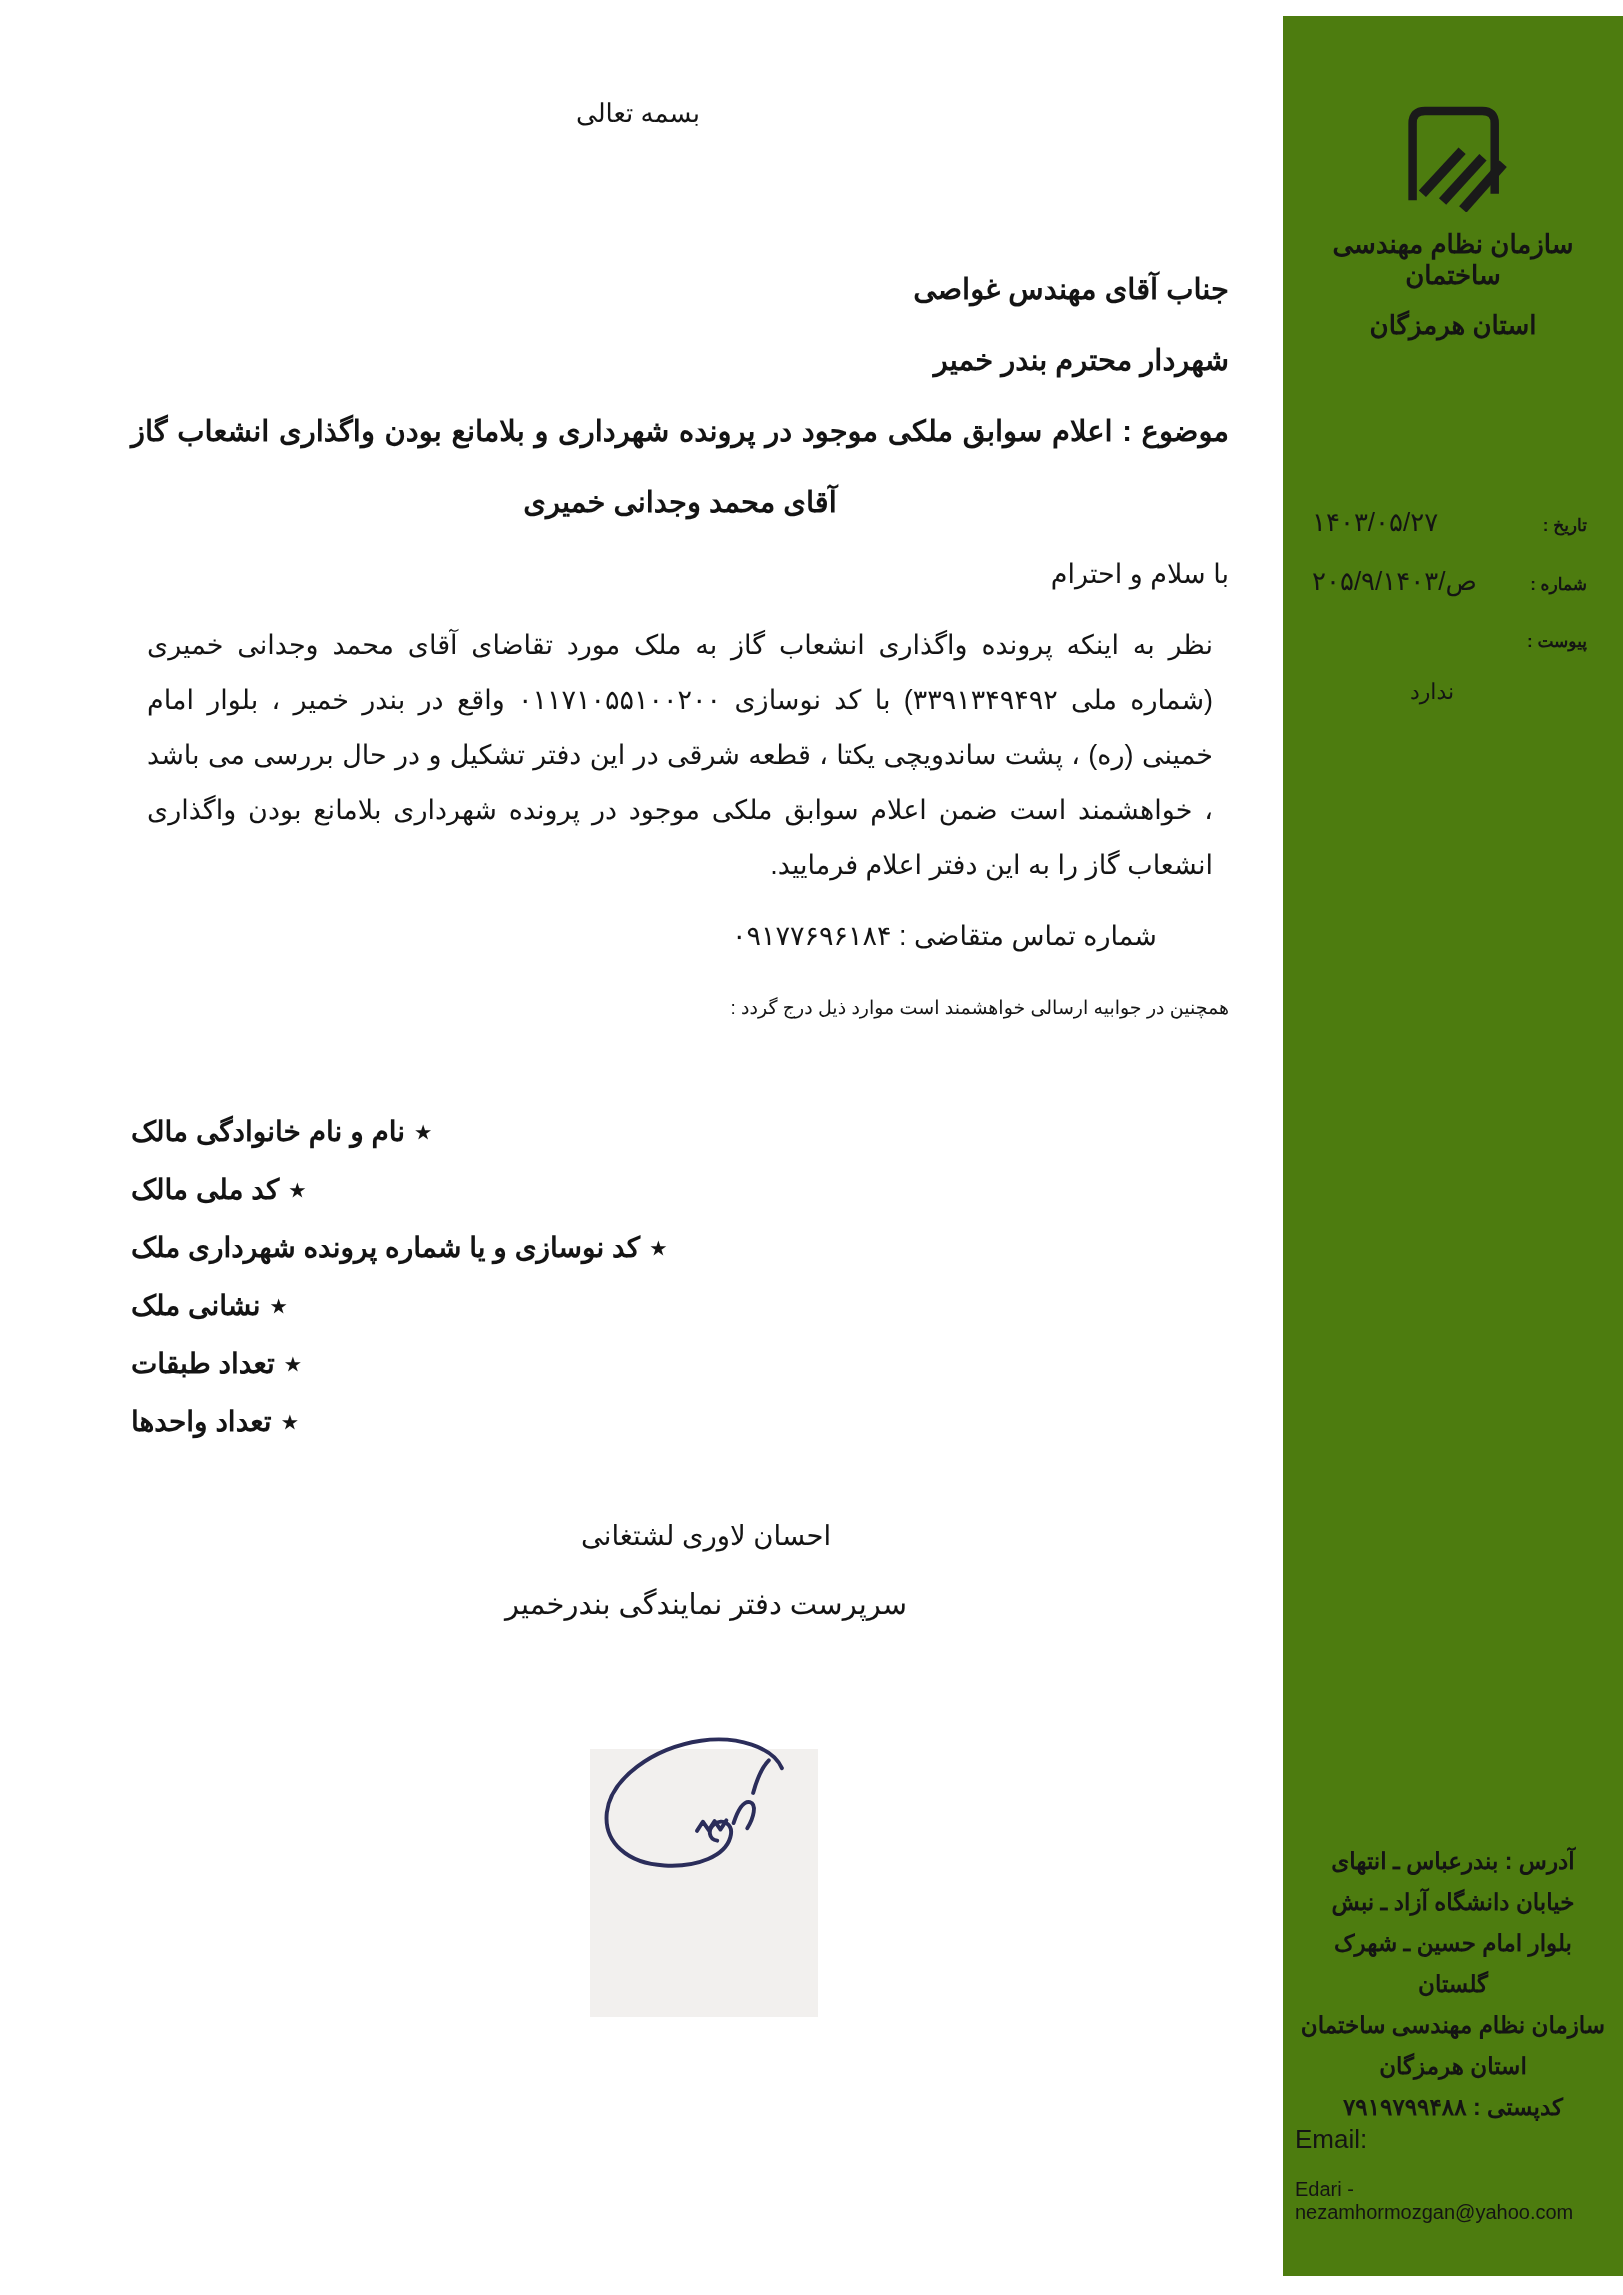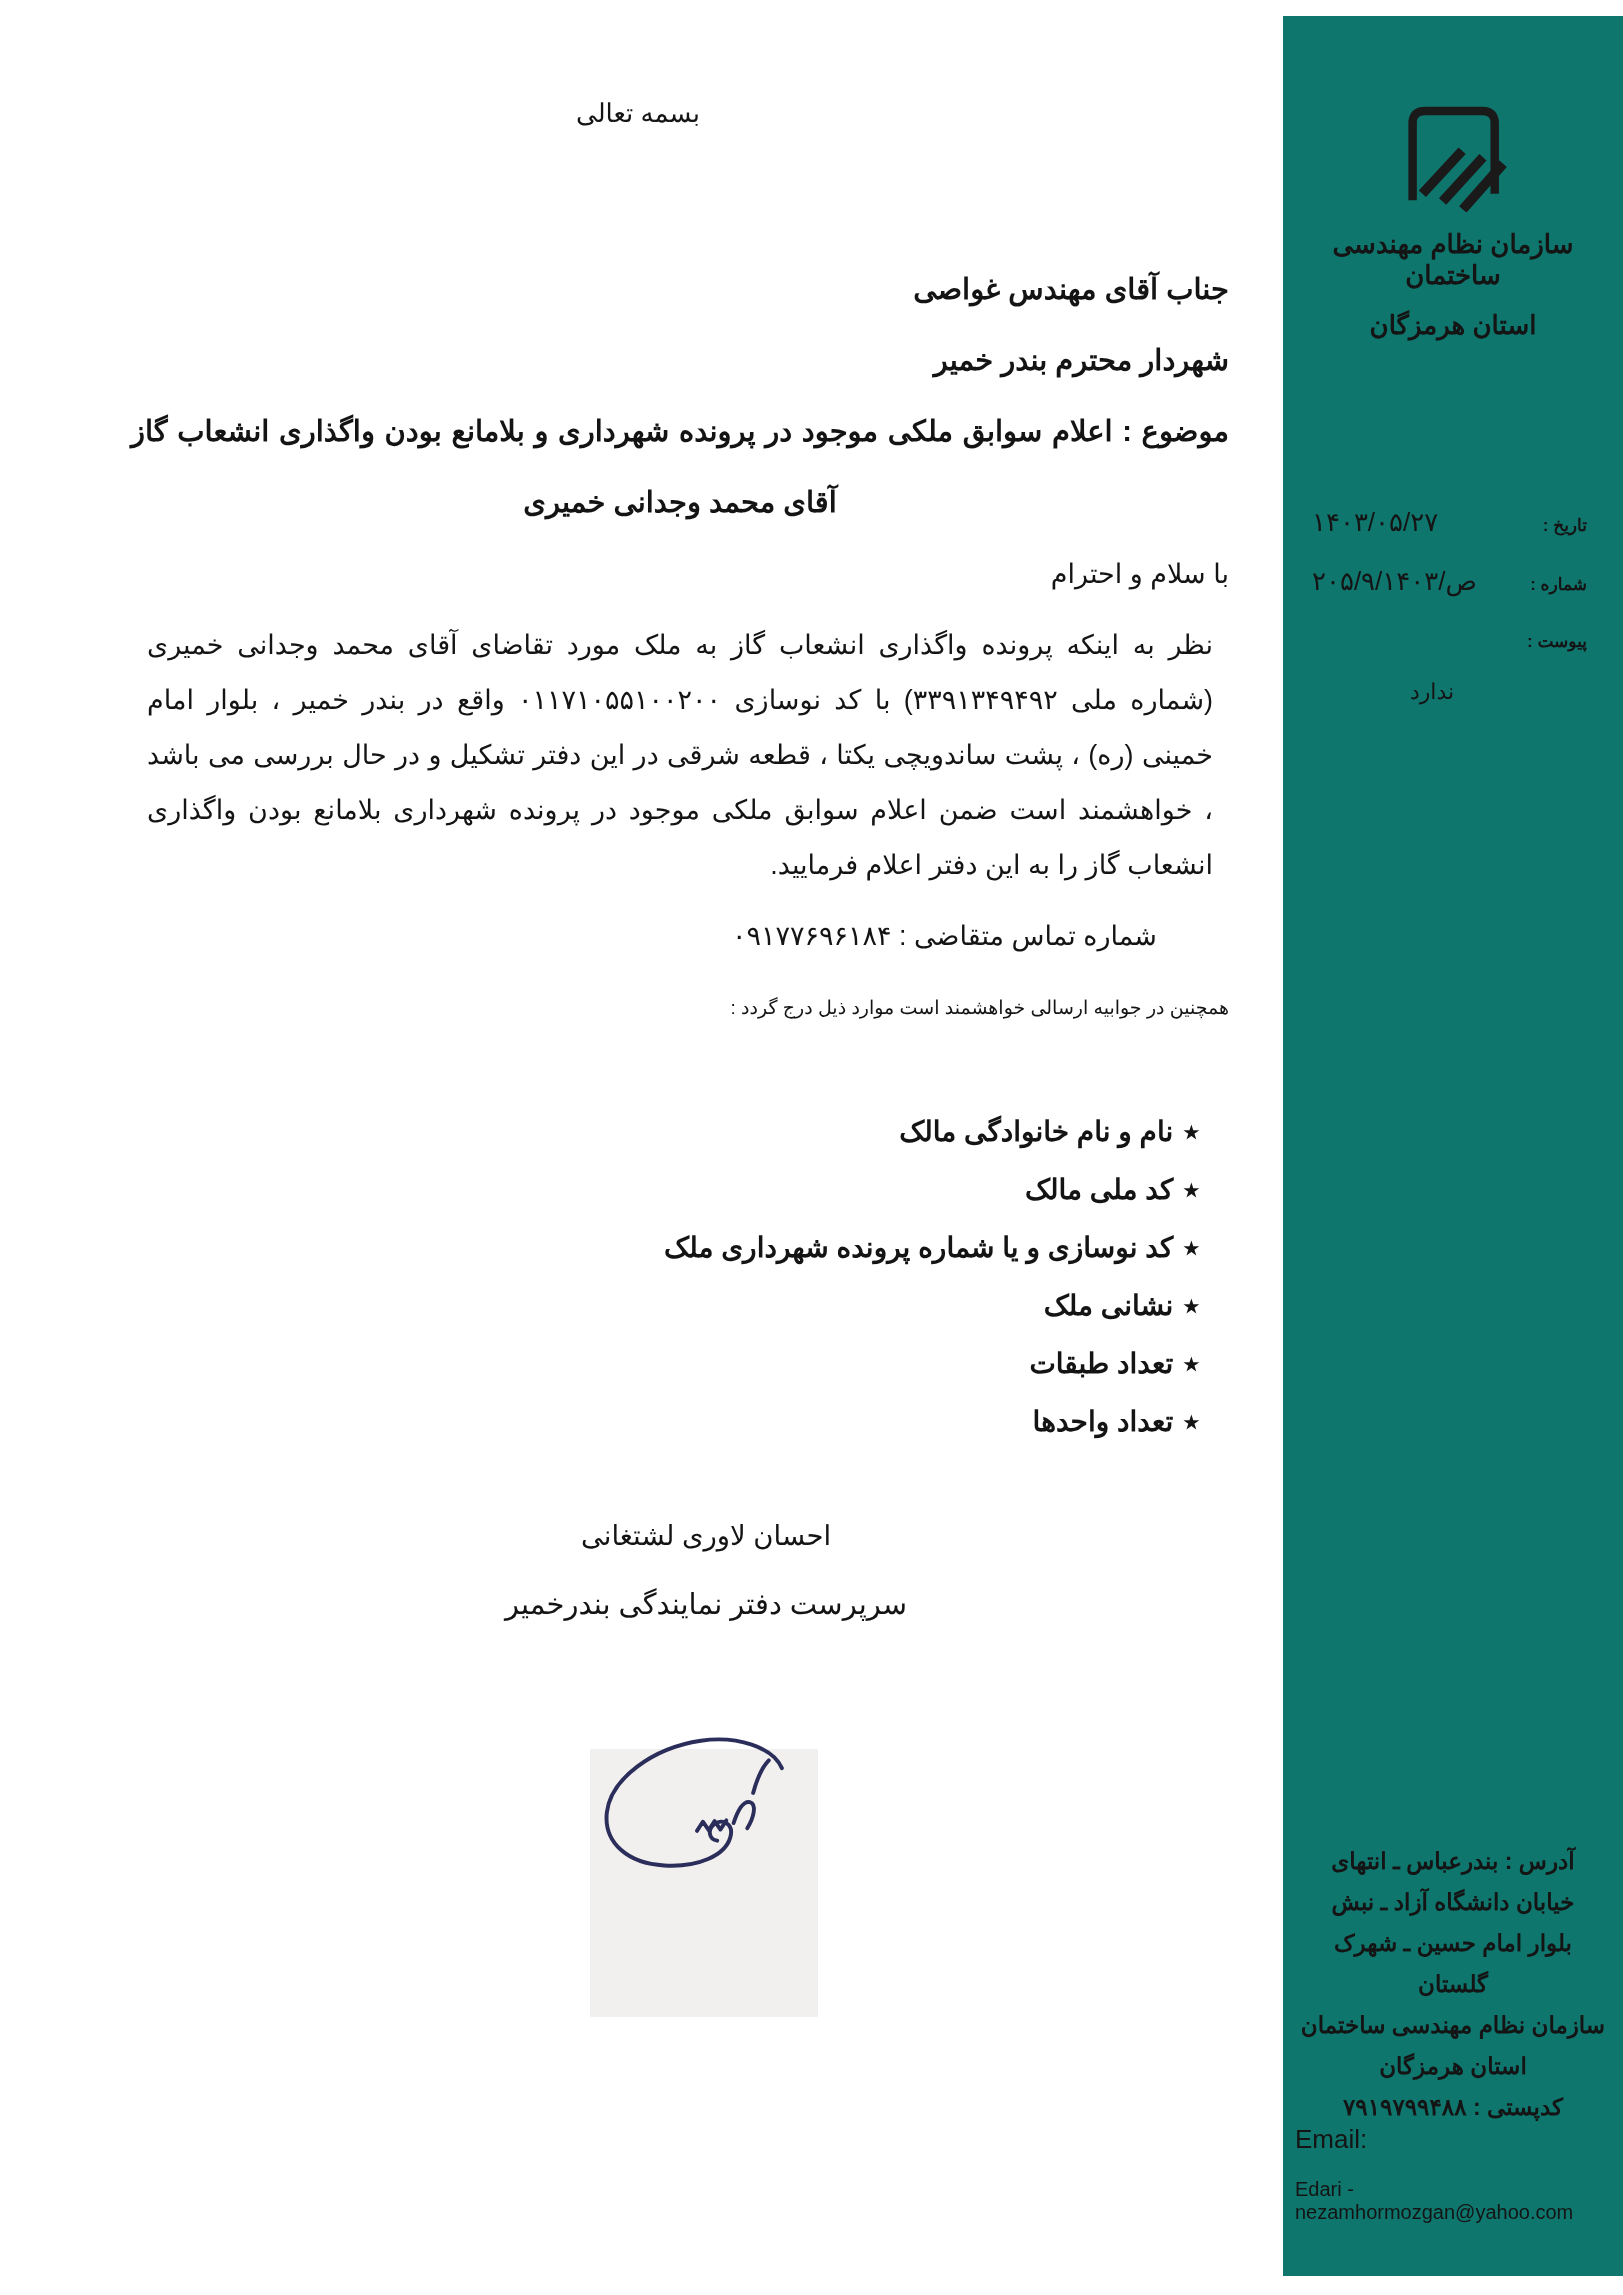--- a/index.html
+++ b/index.html
@@ -30,22 +30,22 @@
     direction:rtl;font-size:27px;line-height:55px;
   }
   .salutation{text-align:right;}
   .body-par{margin:16px;text-align:justify;}
   .contact-line{text-align:right;padding-left:0;padding-right:72px;}
   .request-line{
     position:absolute;top:996px;left:131px;width:1098px;
     direction:rtl;text-align:right;font-size:19px;
   }
   .bullets{
-    position:absolute;top:1103px;left:120px;width:1079px;
-    direction:rtl;text-align:right;
+    position:absolute;top:1103px;left:131px;width:1079px;
+    direction:rtl;text-align:left;
     font-weight:bold;font-size:28px;line-height:58px;
   }
   .bullet-item .star{margin-left:10.5px;}
   
   .signature-block{
     position:absolute;top:1519px;left:451px;width:510px;
     direction:rtl;text-align:center;
   }
   .signer-name{font-size:27.5px;}
   .signer-title{font-size:29px;margin-top:35px;}
@@ -133,21 +133,21 @@
         <g fill="none" stroke="#2b2d5a" stroke-width="6" stroke-linecap="round" stroke-linejoin="round">
           <path d="M306 64 C 292 32, 238 14, 182 22 C 108 33, 44 80, 38 132 C 33 178, 70 210, 126 213 C 178 216, 219 198, 227 170 C 233 149, 215 140, 202 150 C 192 158, 194 173, 207 175"></path>
           <path d="M262 102 C 268 80, 276 62, 286 52"></path>
           <path d="M232 148 c 8 -24 16 -34 25 -32 c 11 3 6 24 -4 40"></path>
           <path d="M176 160 l 9 -14 l 9 13 l 9 -14 l 9 13 l 9 -14"></path>
         </g>
       </svg>
     </div>
   </div>
 
-  <div class="sidebar" style="background:#0f766e;">
+  <div class="sidebar" style="background:#4d7c0f;">
     <svg class="sidebar-logo" width="130" height="116" viewBox="0 0 198 178">
       <g fill="none" stroke="#1a1a1a">
         <path d="M37 160 V42 Q37 23 56 23 H144 Q163 23 163 42 V150" stroke-width="13"></path>
         <path d="M52 150 L 113 84" stroke-width="15"></path>
         <path d="M83 162 L 145 94" stroke-width="15"></path>
         <path d="M114 174 L 176 104" stroke-width="15"></path>
       </g>
     </svg>
     <div class="org-name">سازمان نظام مهندسی ساختمان</div>
     <div class="org-name2">استان هرمزگان</div>

